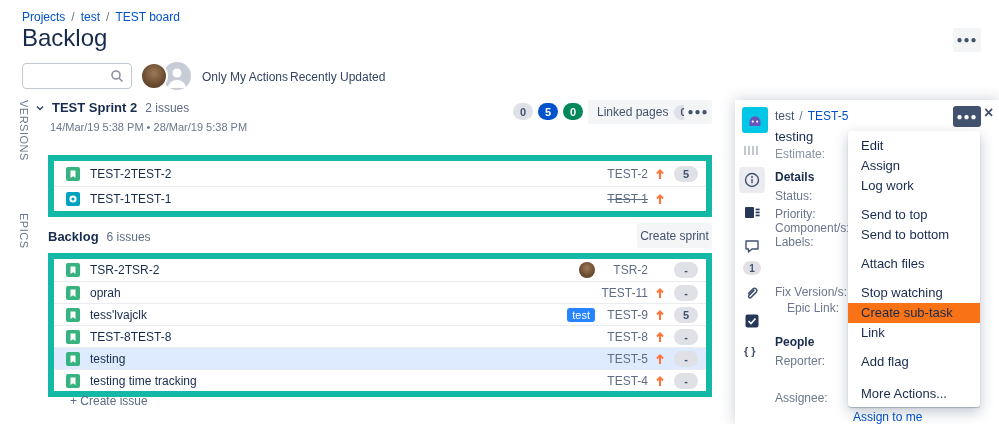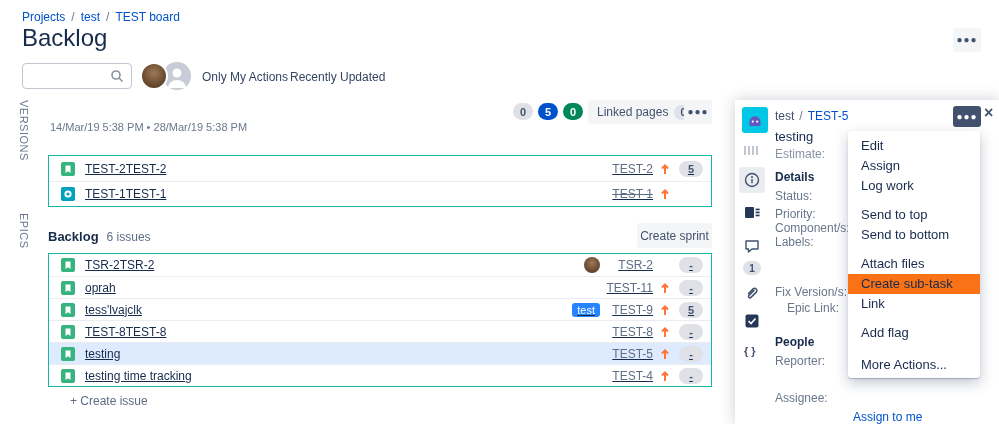--- a/index.html
+++ b/index.html
@@ -37,21 +37,21 @@
   .badge{min-width:20px;height:17px;border-radius:9px;font-size:11px;font-weight:bold;
          display:inline-flex;align-items:center;justify-content:center;padding:0 6px;}
   .linked-btn{left:588px;top:100px;height:24px;padding:0 9px;background:#F4F5F7;border-radius:3px;
               display:flex;align-items:center;gap:6px;font-size:12px;color:#42526E;cursor:pointer;}
   .linked-count{background:#DFE1E6;border-radius:8px;min-width:18px;height:15px;font-size:10px;
                 font-weight:bold;display:inline-flex;align-items:center;justify-content:center;color:#42526E;}
   .sprint-more{left:684px;top:100px;width:28px;height:24px;}
   .sprint-dates{left:50px;top:121px;font-size:11px;color:#6B778C;}
 
   
-  .table{left:48px;width:664px;background:#fff;border:1px solid #14b8a6;text-decoration:underline;}
+  .table{left:48px;width:664px;background:#fff;border:6px solid #14b8a6;}
   .sprint-table{top:155px;}
   .backlog-table{top:253px;}
   .issue-row{display:flex;align-items:center;padding:0 8px 0 12px;background:#fff;}
   .sprint-table .issue-row{height:25px;}
   .backlog-table .issue-row{height:22px;}
   .issue-row + .issue-row{border-top:1px solid #EBECF0;}
   .issue-row.selected{background:#DEEBFF;}
   .type-icon{display:inline-flex;width:14px;height:14px;}
   .summary{margin-left:10px;font-size:12px;color:#172B4D;}
   .row-right{margin-left:auto;display:flex;align-items:center;}
@@ -132,20 +132,27 @@
       <circle cx="14" cy="11" r="4.5" fill="#fff"></circle>
       <path d="M5 26a9 8 0 0118 0z" fill="#fff"></path>
     </svg>
   </div>
   <div class="abs filter-label" style="left:202px;">Only My Actions</div>
   <div class="abs filter-label" style="left:290px;">Recently Updated</div>
 
   <div class="abs vlabel" style="top:100px;">VERSIONS</div>
   <div class="abs vlabel" style="top:213px;">EPICS</div>
 
+  <div class="abs sprint-head">
+    <svg width="8" height="8" viewBox="0 0 8 8">
+      <path d="M1 2.5L4 5.5L7 2.5" stroke="#344563" stroke-width="1.5" fill="none"></path>
+    </svg>
+    <span class="sprint-name">TEST Sprint 2</span>
+    <span class="issue-count">2 issues</span>
+  </div>
   <div class="abs badges">
     <span class="badge" style="background:#DFE1E6;color:#42526E;">0</span>
     <span class="badge" style="background:#0052CC;color:#fff;">5</span>
     <span class="badge" style="background:#00875A;color:#fff;">0</span>
   </div>
   <div class="abs linked-btn">
     <span>Linked pages</span>
     <span class="linked-count">0</span>
   </div>
   <div class="abs more-btn sprint-more">
@@ -381,19 +388,20 @@
     <div class="abs assign-link">Assign to me</div>
   </div>
 
   <div class="abs menu">
     <div class="menu-item">Edit</div>
     <div class="menu-item">Assign</div>
     <div class="menu-item">Log work</div>
     <div class="menu-item menu-gap">Send to top</div>
     <div class="menu-item">Send to bottom</div>
     <div class="menu-item menu-gap">Attach files</div>
+    <div class="menu-item menu-gap">Stop watching</div>
     <div class="menu-item hl">Create sub-task</div>
     <div class="menu-item">Link</div>
     <div class="menu-item menu-gap">Add flag</div>
     <div class="menu-item menu-gap-lg">More Actions...</div>
   </div>
 
 </div>
 
 </body></html>

